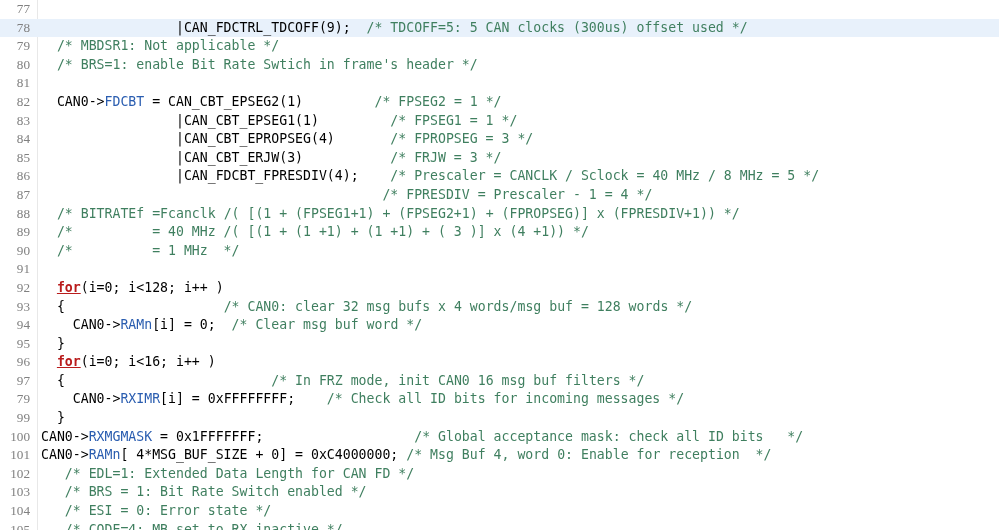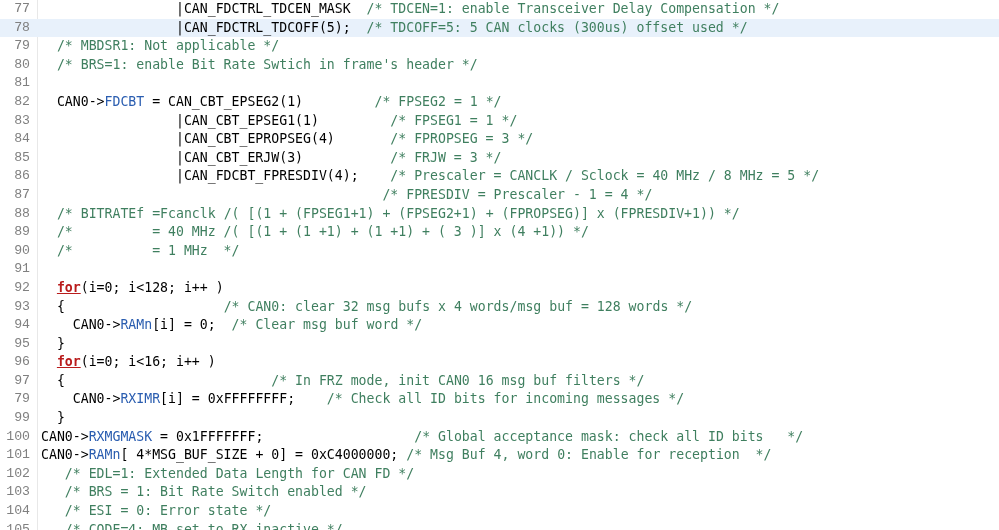--- a/index.html
+++ b/index.html
@@ -54,21 +54,21 @@
   }
 
   .ln {
     position: absolute;
     left: 0;
     top: 0;
     width: 30px;
     text-align: right;
     color: #808080;
     font-size: 13.2px;
-    font-family: Liberation Mono, monospace;
+    font-family: Liberation Serif, serif;
     -webkit-user-select: none;
     user-select: none;
   }
 
   .src {
     position: absolute;
     left: 41px;
     top: 0;
     white-space: pre;
     font-size: 13.2px;
@@ -93,22 +93,22 @@
     background-position: 0 100%;
     padding-bottom: 1px;
   }
 </style>
 </head>
 <body>
 
 <div id="editor">
   <div class="gutter-rule"></div>
   <div class="code-lines">
-      <div class="line"><span class="ln">77</span><span class="src"><span class="t-plain">                 |CAN_FDCTRL_TDCEN_MASK  </span><span class="t-comment">/* TDCEN=1: enable Transceiver Delay Compensation */</span></span></div>
-      <div class="line current"><span class="ln">78</span><span class="src"><span class="t-plain">                 |CAN_FDCTRL_TDCOFF(5);  </span><span class="t-comment">/* TDCOFF=5: 5 CAN clocks (300us) offset used */</span></span></div>
+      <div class="line"><span class="ln">77</span></div>
+      <div class="line current"><span class="ln">78</span><span class="src"><span class="t-plain">                 |CAN_FDCTRL_TDCOFF(9);  </span><span class="t-comment">/* TDCOFF=5: 5 CAN clocks (300us) offset used */</span></span></div>
       <div class="line"><span class="ln">79</span><span class="src"><span class="t-plain">  </span><span class="t-comment">/* MBDSR1: Not applicable */</span></span></div>
       <div class="line"><span class="ln">80</span><span class="src"><span class="t-plain">  </span><span class="t-comment">/* BRS=1: enable Bit Rate </span><span class="t-comment sp">Swtich</span><span class="t-comment"> in frame's header */</span></span></div>
       <div class="line"><span class="ln">81</span><span class="src"></span></div>
       <div class="line"><span class="ln">82</span><span class="src"><span class="t-plain">  CAN0-&gt;</span><span class="t-member">FDCBT</span><span class="t-plain"> = CAN_CBT_EPSEG2(1)         </span><span class="t-comment">/* FPSEG2 = 1 */</span></span></div>
       <div class="line"><span class="ln">83</span><span class="src"><span class="t-plain">                 |CAN_CBT_EPSEG1(1)         </span><span class="t-comment">/* FPSEG1 = 1 */</span></span></div>
       <div class="line"><span class="ln">84</span><span class="src"><span class="t-plain">                 |CAN_CBT_EPROPSEG(4)       </span><span class="t-comment">/* FPROPSEG = 3 */</span></span></div>
       <div class="line"><span class="ln">85</span><span class="src"><span class="t-plain">                 |CAN_CBT_ERJW(3)           </span><span class="t-comment">/* FRJW = 3 */</span></span></div>
       <div class="line"><span class="ln">86</span><span class="src"><span class="t-plain">                 |CAN_FDCBT_FPRESDIV(4);    </span><span class="t-comment">/* </span><span class="t-comment sp">Prescaler</span><span class="t-comment"> = CANCLK / </span><span class="t-comment sp">Sclock</span><span class="t-comment"> = 40 MHz / 8 MHz = 5 */</span></span></div>
       <div class="line"><span class="ln">87</span><span class="src"><span class="t-plain">                                           </span><span class="t-comment">/* FPRESDIV = </span><span class="t-comment sp">Prescaler</span><span class="t-comment"> - 1 = 4 */</span></span></div>
       <div class="line"><span class="ln">88</span><span class="src"><span class="t-plain">  </span><span class="t-comment">/* BITRATEf =</span><span class="t-comment sp">Fcanclk</span><span class="t-comment"> /( [(1 + (FPSEG1+1) + (FPSEG2+1) + (FPROPSEG)] x (FPRESDIV+1)) */</span></span></div>

